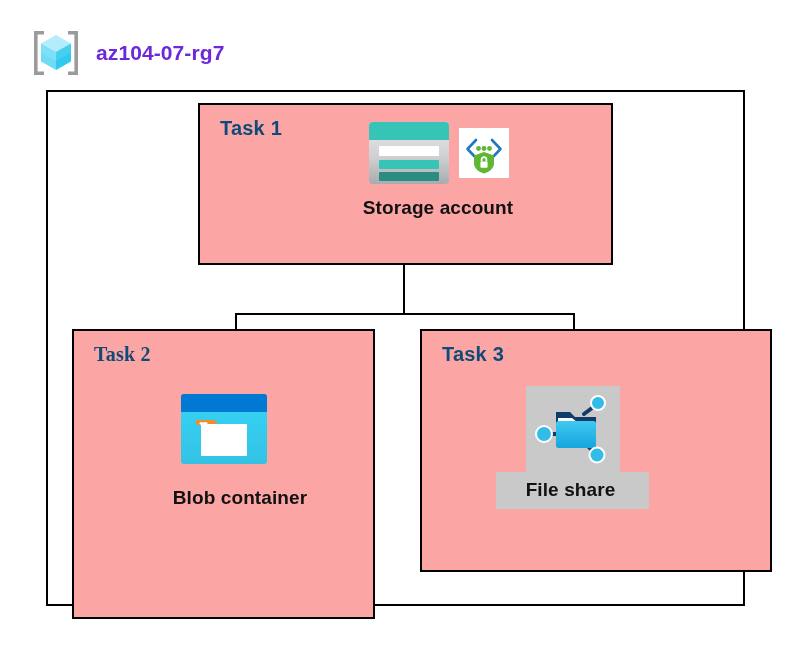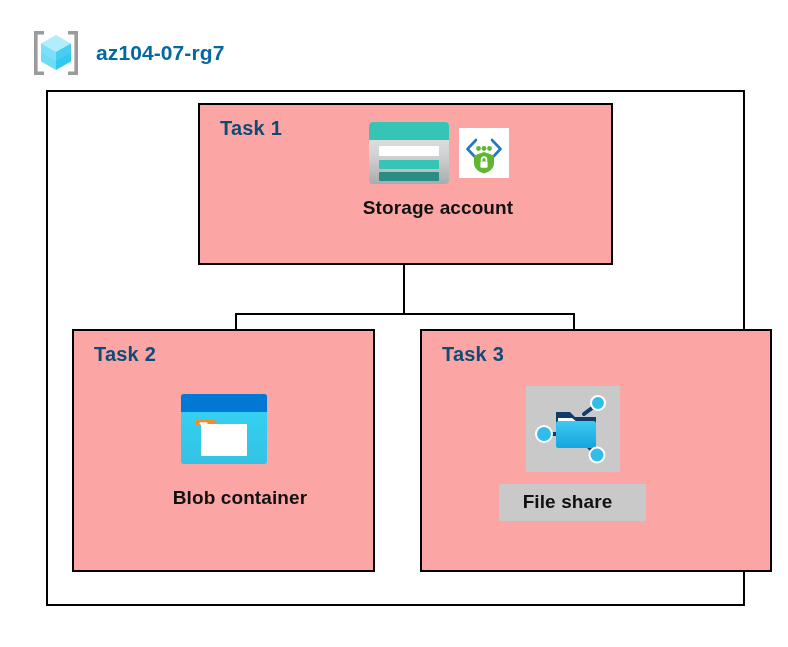--- a/index.html
+++ b/index.html
@@ -22,42 +22,42 @@
     position: absolute;
     left: 30px; top: 27px;
     display: flex;
     align-items: center;
     gap: 14px;
   }
   #rg-icon { width: 52px; height: 52px; display: block; }
   #rg-title {
     font-size: 21px;
     font-weight: bold;
-    color: #0369a1;
+    color: #6d28d9;
     letter-spacing: 0.1px;
     white-space: nowrap;
   }
 
   
   #group-box {
     position: absolute;
     left: 46px; top: 90px;
     width: 699px; height: 516px;
     border: 2px solid #000000;
     background: #ffffff;
   }
 
   
   .task-box {
     position: absolute;
     background: #fca5a5;
     border: 2px solid #000000;
   }
   #task1-box { left: 198px; top: 103px; width: 415px; height: 162px; }
-  #task2-box { left: 72px;  top: 329px; width: 303px; height: 243px; }
+  #task2-box { left: 72px;  top: 329px; width: 303px; height: 290px; font-family: Liberation Serif, serif; }
   #task3-box { left: 420px; top: 329px; width: 352px; height: 243px; }
 
   .task-label {
     position: absolute;
     left: 20px; top: 12px;
     font-size: 20px;
     font-weight: bold;
     color: #0e4c77;
     letter-spacing: 0.2px;
   }
@@ -85,22 +85,22 @@
   .icon-row { display: flex; align-items: center; justify-content: center; gap: 8px; }
 
   
   #fs-icon-hl {
     background: #c9c9c9;
     padding: 6px 8px 6px 8px;
     display: flex; align-items: center; justify-content: center;
   }
   #fs-caption-hl {
     background: #c9c9c9;
-    padding: 7px 34px 8px 24px;
-    margin-top: 12px;
+    padding: 7px 34px 8px 30px;
+    margin-top: 0px;
   }
   #fs-caption-hl .node-caption { margin: 0; }
 
   
   .conn { position: absolute; background: #000000; }
   #conn-trunk      { left: 403px; top: 265px; width: 2px;   height: 50px; }
   #conn-bar        { left: 235px; top: 313px; width: 340px; height: 2px; }
   #conn-drop-left  { left: 235px; top: 313px; width: 2px;   height: 73px; }
   #conn-drop-right { left: 573px; top: 313px; width: 2px;   height: 83px; }
 </style>

